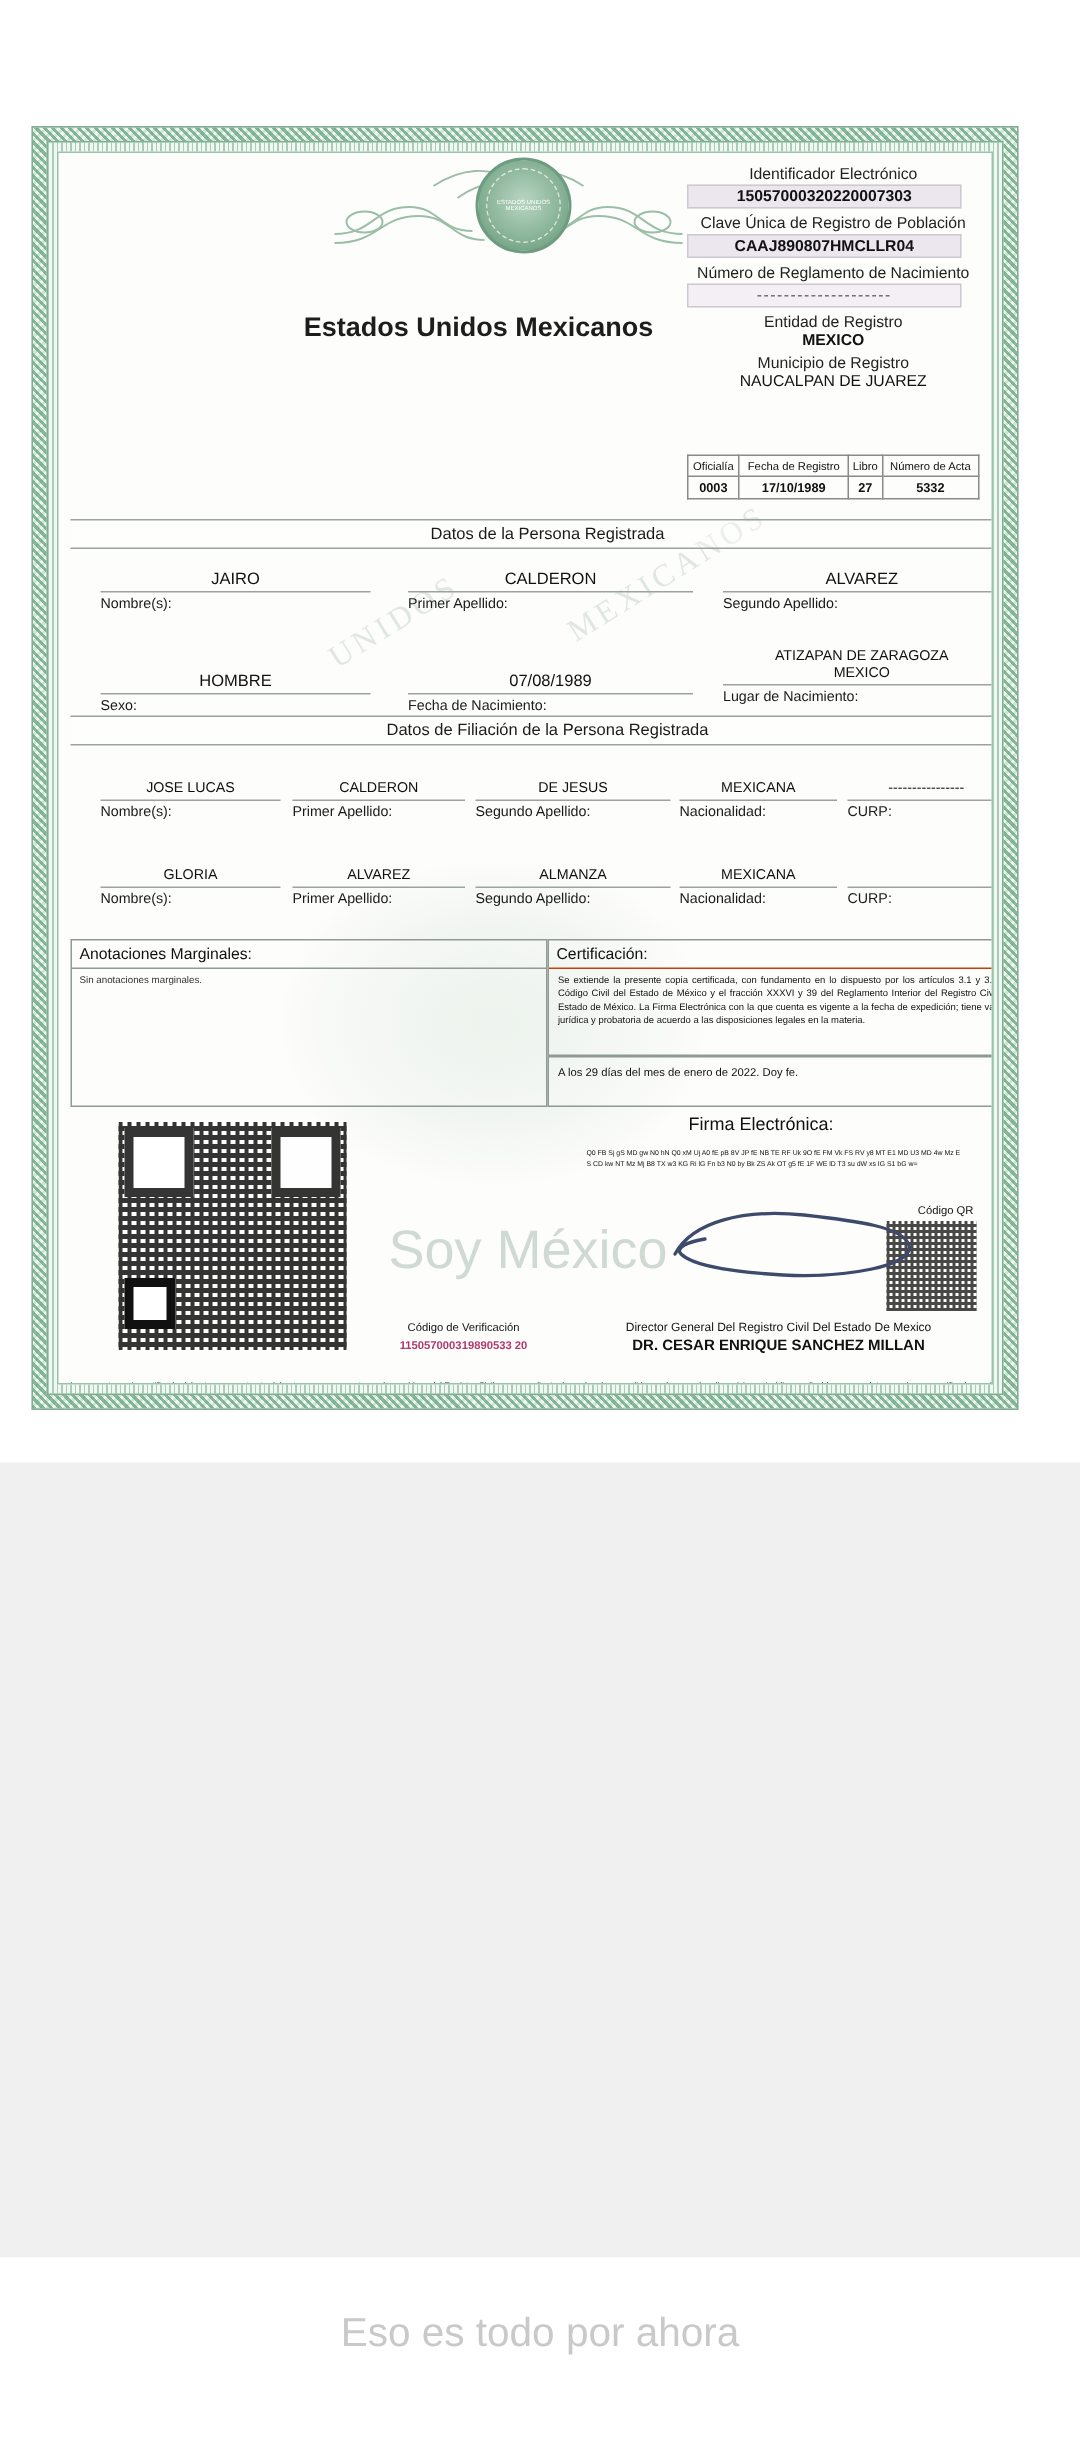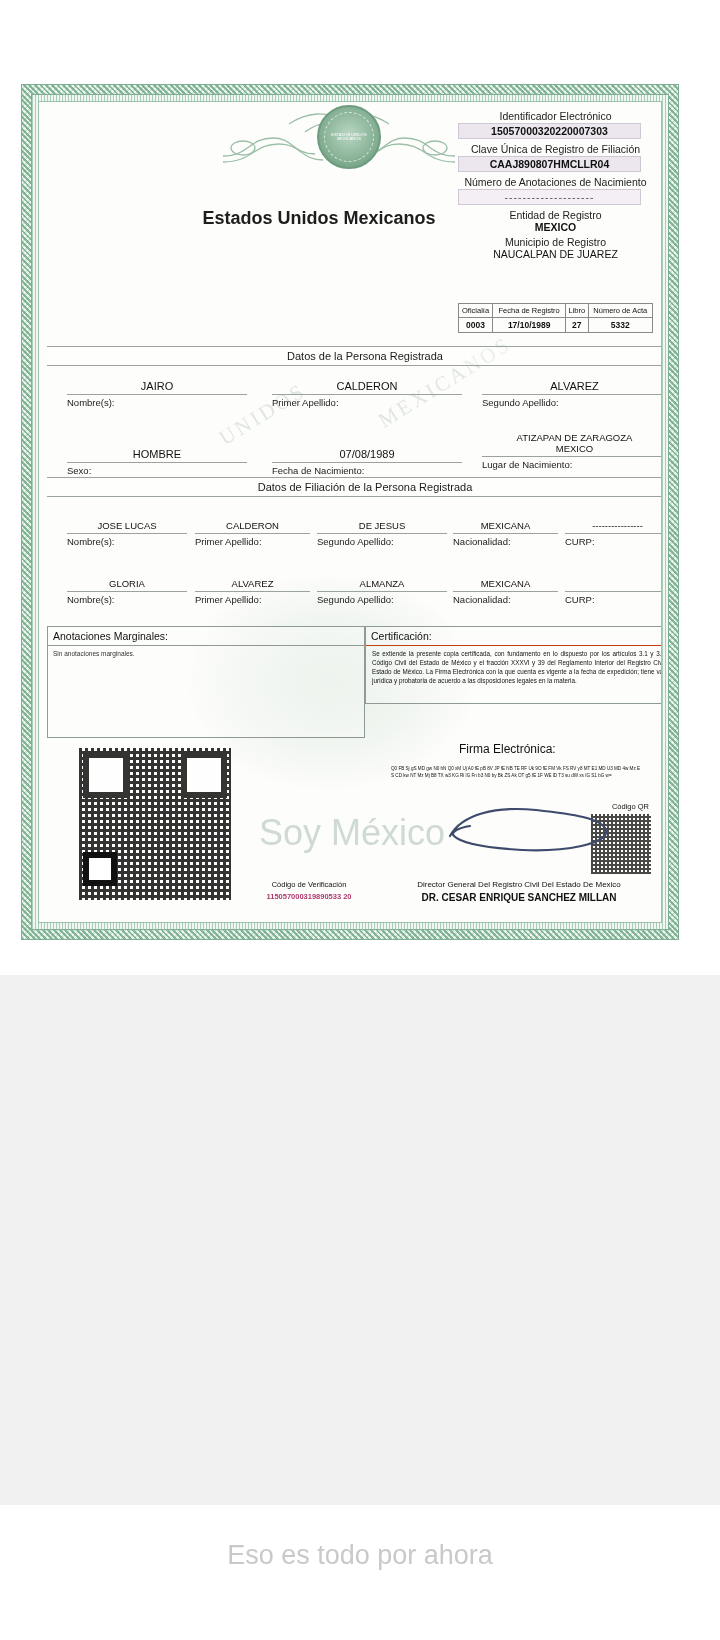--- a/index.html
+++ b/index.html
@@ -257,23 +257,23 @@
         </svg>
         <div class="seal">
           <div class="ring">ESTADOS UNIDOS MEXICANOS</div>
         </div>
 
         <div class="title-main">Estados Unidos Mexicanos</div>
 
         <div class="idblock">
           <div class="lbl">Identificador Electrónico</div>
           <div class="val">15057000320220007303</div>
-          <div class="lbl">Clave Única de Registro de Filiación</div>
+          <div class="lbl">Clave Única de Registro de Población</div>
           <div class="val">CAAJ890807HMCLLR04</div>
-          <div class="lbl">Número de Anotaciones de Nacimiento</div>
+          <div class="lbl">Número de Reglamento de Nacimiento</div>
           <div class="val plain empty">--------------------</div>
           <div class="reg-lbl">Entidad de Registro</div>
           <div class="reg-val">MEXICO</div>
           <div class="reg-lbl">Municipio de Registro</div>
           <div class="reg-val light">NAUCALPAN DE JUAREZ</div>
         </div>
 
         <table class="acta-top">
           <tbody>
               <tr>
@@ -374,20 +374,23 @@
 
         <div class="box" style="left:8px; top:524px; width:318px; height:112px;">
           <div class="box-title" style="border-bottom:1px solid #8f9a92;">Anotaciones Marginales:</div>
           <div class="box-note" style="padding-top:4px;">Sin anotaciones marginales.</div>
         </div>
 
         <div class="box" style="left:326px; top:524px; width:318px; height:78px;">
           <div class="box-title" style="border-bottom:1px solid #c2410c;">Certificación:</div>
           <div class="cert-text">Se extiende la presente copia certificada, con fundamento en lo dispuesto por los artículos 3.1  y 3.7 del Código Civil del Estado de México y el fracción XXXVI y 39  del Reglamento Interior del Registro Civil del Estado de México. La Firma Electrónica con la que cuenta es vigente a la fecha de expedición; tiene validez jurídica y probatoria de acuerdo a las disposiciones legales en la materia.</div>
         </div>
+        <div class="box" style="left:326px; top:602px; width:318px; height:34px;">
+          <div class="cert-date">A los  29  días del mes de  enero  de  2022. Doy fe.</div>
+        </div>
 
         <div class="qr"></div>
         <div class="qr-tl3"></div>
 
         <div class="firma-title">Firma Electrónica:</div>
         <div class="firma-hash">Q0 FB Sj gS MD gw N0 hN Q0 xM Uj A0 fE pB 8V JP fE NB TE RF Uk 9O fE FM Vk FS RV y8 MT E1 MD U3 MD 4w Mz ES CD kw NT Mz Mj B8 TX w3 KG Ri lG Fn b3 N0 by Bk ZS Ak OT g5 fE 1F WE lD T3 su dW xs IG S1 bG w=</div>
 
         <div class="qr-small-lbl">Código QR</div>
         <div class="qr-small"></div>
 

